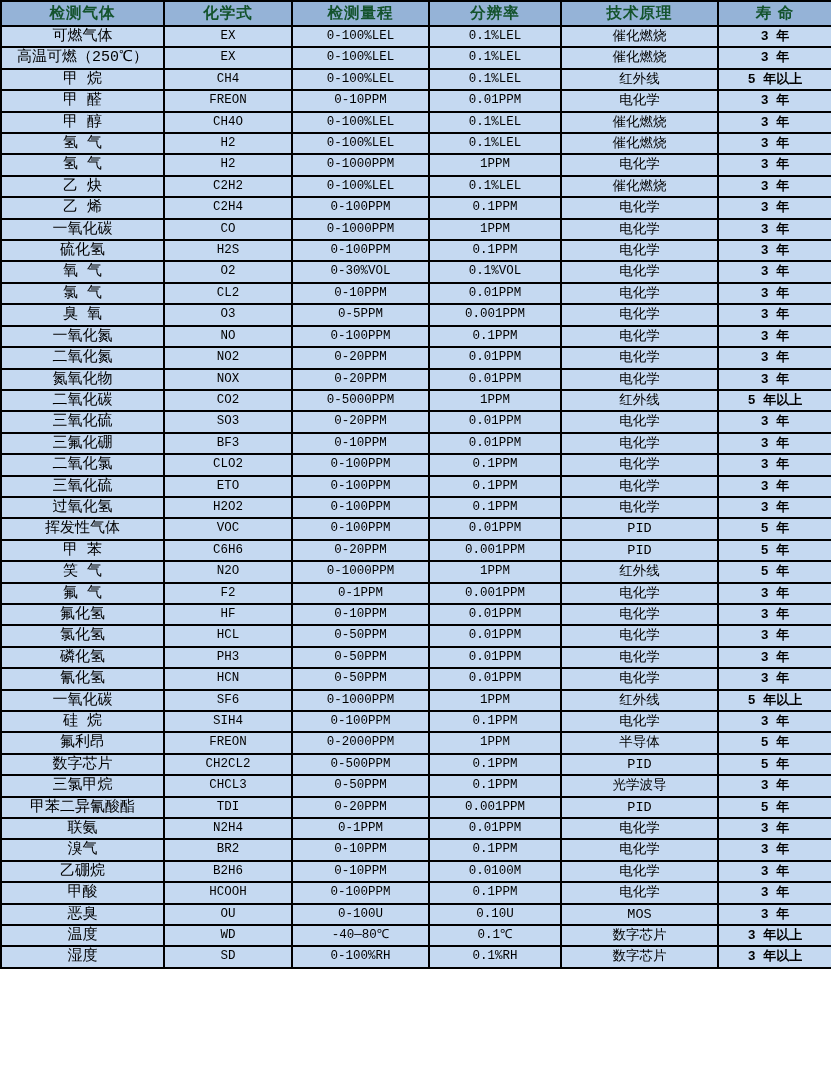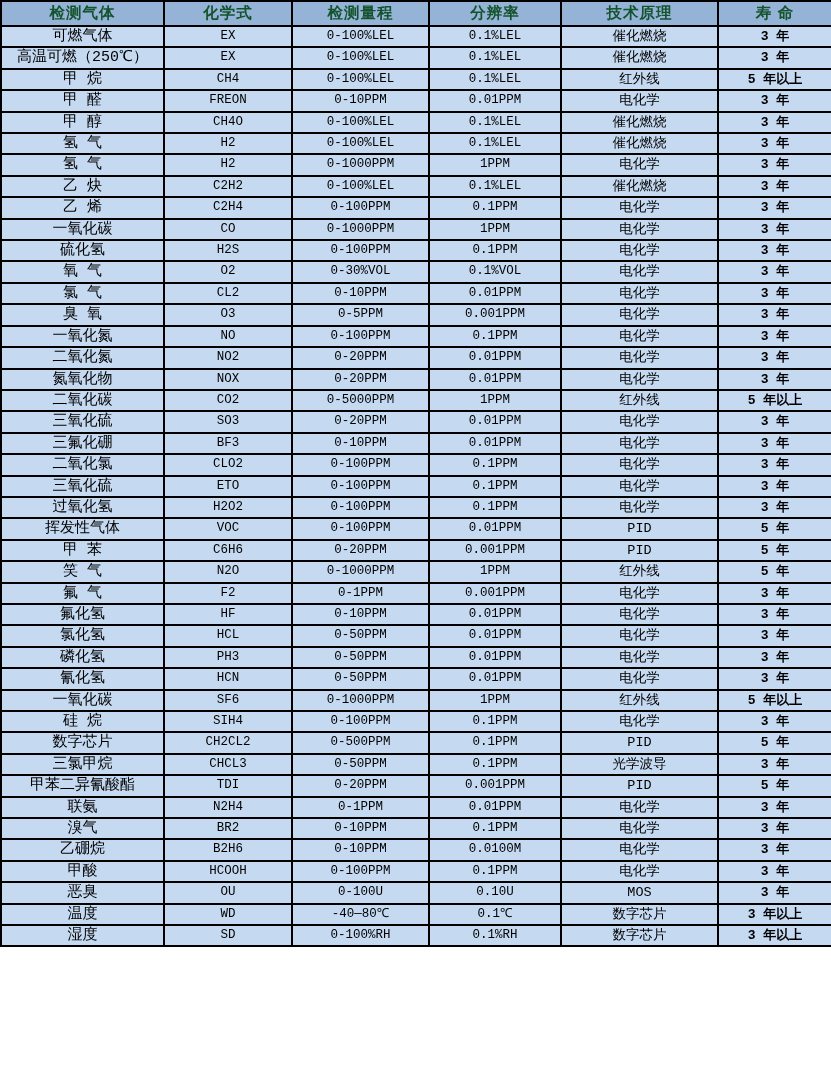--- a/index.html
+++ b/index.html
@@ -333,20 +333,28 @@
       </tr>
       <tr>
         <td class="c0">硅 烷</td>
         <td class="c1">SIH4</td>
         <td class="c2">0-100PPM</td>
         <td class="c3">0.1PPM</td>
         <td class="c4">电化学</td>
         <td class="c5">3 年</td>
       </tr>
       <tr>
+        <td class="c0">氟利昂</td>
+        <td class="c1">FREON</td>
+        <td class="c2">0-2000PPM</td>
+        <td class="c3">1PPM</td>
+        <td class="c4">半导体</td>
+        <td class="c5">5 年</td>
+      </tr>
+      <tr>
         <td class="c0">数字芯片</td>
         <td class="c1">CH2CL2</td>
         <td class="c2">0-500PPM</td>
         <td class="c3">0.1PPM</td>
         <td class="c4">PID</td>
         <td class="c5">5 年</td>
       </tr>
       <tr>
         <td class="c0">三氯甲烷</td>
         <td class="c1">CHCL3</td>

